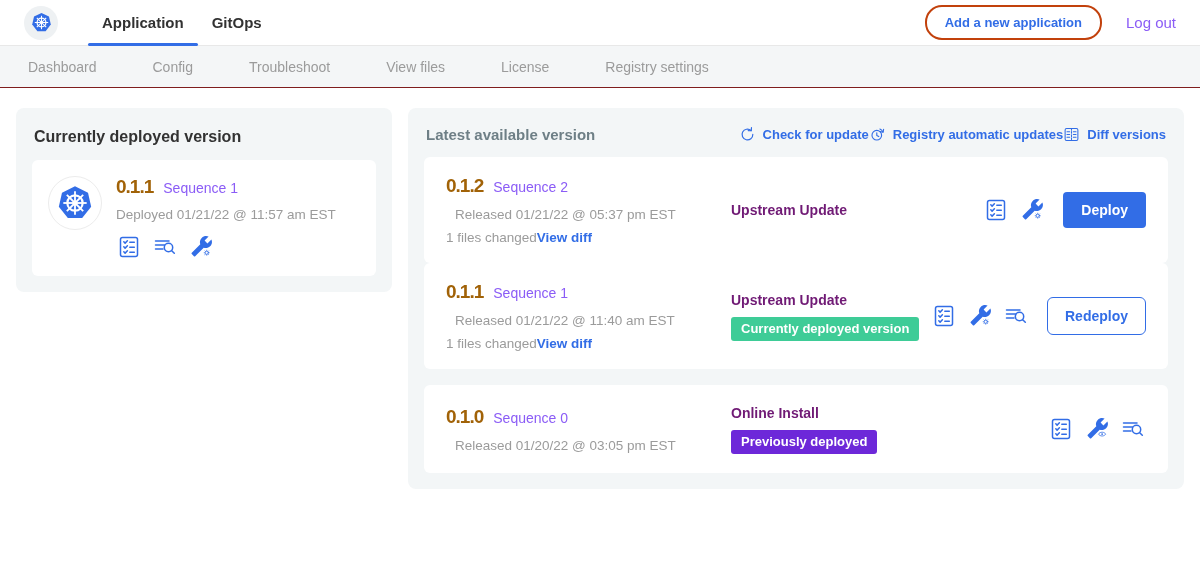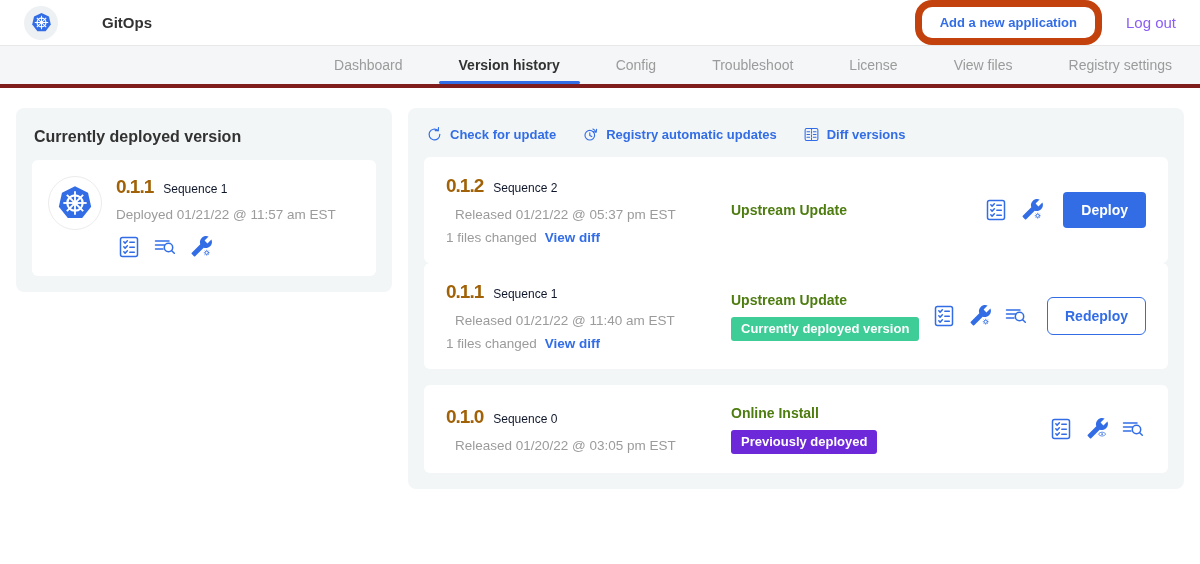--- a/index.html
+++ b/index.html
@@ -8,58 +8,58 @@
   .page { width:1200px; height:564px; background:#fff; }
 
   
   .header { height:46px; background:#fff; border-bottom:1px solid #e8e8e8; display:flex; align-items:stretch; padding:0 24px; }
   .brand { display:flex; align-items:center; margin-right:30px; }
   .brand-circle { width:34px; height:34px; border-radius:50%; background:#eef1f3; display:flex; align-items:center; justify-content:center; }
   .hdr-tabs { display:flex; align-items:stretch; }
   .hdr-tab { display:flex; align-items:center; padding:0 14px; font-size:15px; font-weight:700; color:#323232; cursor:pointer; position:relative; }
   .hdr-tab.active::after { content:""; position:absolute; left:0; right:0; bottom:-1px; height:3px; background:#326de6; border-radius:2px; }
   .hdr-right { margin-left:auto; display:flex; align-items:center; gap:24px; }
-  .pill-btn { border:7px solid #c2410c; color:#326de6; background:#fff; border-radius:17px; font-size:13px; font-weight:700; padding:8px 18px; cursor:pointer; font-family:inherit; }
+  .pill-btn { border:2px solid #c2410c; color:#326de6; background:#fff; border-radius:17px; font-size:13px; font-weight:700; padding:8px 18px; cursor:pointer; font-family:inherit; }
   .logout { font-size:15px; color:#8b5cf6; cursor:pointer; }
 
   
-  .subnav { height:42px; background:#f4f6f7; border-bottom:4px solid #7f1d1d; display:flex; justify-content:flex-end; align-items:stretch; }
+  .subnav { height:42px; background:#f4f6f7; border-bottom:1px solid #7f1d1d; display:flex; justify-content:flex-start; align-items:stretch; }
   .sub-tab { display:flex; align-items:center; padding:0 28px; font-size:14px; color:#9b9b9b; cursor:pointer; position:relative; }
   .sub-tab.active { color:#323232; font-weight:700; }
   .sub-tab.active::after { content:""; position:absolute; left:8px; right:8px; bottom:0; height:3px; background:#326de6; border-radius:2px; }
 
   
   .main { display:flex; align-items:flex-start; gap:16px; padding:20px 16px; }
   .panel { background:#f3f6f7; border-radius:8px; }
   .left-panel { width:376px; padding:16px; }
   .left-title { font-size:16px; font-weight:700; color:#323232; margin:4px 0 14px 2px; }
   .deployed-card { background:#fff; border-radius:6px; padding:16px; display:flex; gap:14px; }
   .logo-badge { width:54px; height:54px; border-radius:50%; background:#fff; border:1px solid #ececec; display:flex; align-items:center; justify-content:center; flex:none; }
   .ver-line { display:flex; align-items:baseline; gap:10px; }
   .ver-num { font-size:19px; font-weight:700; color:#a16207; letter-spacing:-1px; }
-  .seq { font-size:12px; color:#0f172a; }
+  .seq { font-size:14px; color:#8b5cf6; }
   .muted { font-size:13.5px; color:#9b9b9b; }
   .deployed-meta { margin-top:9px; }
   .icon-row { display:flex; align-items:center; gap:10px; margin-top:12px; }
   .act-icon { width:26px; height:26px; cursor:pointer; display:inline-flex; align-items:center; justify-content:center; }
   .act-icon svg { width:24px; height:24px; }
 
   
   .right-panel { flex:1; padding:16px 16px 16px 16px; }
   .rp-header { display:flex; align-items:center; justify-content:space-between; margin:2px 2px 14px 2px; }
   .section-title { font-size:15px; font-weight:600; color:#6e7f86; }
-  .rp-actions { display:flex; align-items:center; gap:26px; }
+  .rp-actions { display:flex; align-items:center; }
   .link-action { display:flex; align-items:center; gap:7px; color:#326de6; font-size:13px; font-weight:700; cursor:pointer; }
   .link-action svg { width:17px; height:17px; }
 
   .ver-card { background:#fff; border-radius:6px; padding:18px 22px; display:grid; grid-template-columns:285px 1fr auto; align-items:center; min-height:96px; }
   .vc-left .released { margin-top:10px;margin-left:9px; }
-  .files-line { margin-top:8px; font-size:13.5px; color:#9b9b9b; display:flex; gap:8px; }
+  .files-line { margin-top:8px; font-size:13.5px; color:#9b9b9b; display:flex; gap:0; }
   .view-diff { color:#326de6; font-weight:700; cursor:pointer; }
-  .vc-mid .source { font-size:14px; font-weight:600; color:#4d7c0f; }
+  .vc-mid .source { font-size:14px; font-weight:600; color:#701a75; }
   .badge { display:inline-block; margin-top:9px; font-size:13px; font-weight:700; color:#fff; padding:4px 10px 5px; border-radius:3px; }
   .badge.green { background:#3ecc97; }
   .badge.gray { background:#6d28d9; }
   .vc-right { display:flex; align-items:center; gap:10px; justify-self:end; }
   .btn-primary { background:#326de6; color:#fff; border:none; border-radius:4px; font-size:14px; font-weight:700; padding:10px 18px; margin-left:8px; cursor:pointer; font-family:inherit; }
   .btn-outline { background:#fff; color:#326de6; border:1px solid #326de6; border-radius:6px; font-size:14px; font-weight:700; padding:10px 17px; margin-left:8px; cursor:pointer; font-family:inherit; }
   .other-title { margin:20px 2px 14px 2px; }
   .stack16 > * + * { margin-top:16px; }
 </style>
 </head>
@@ -143,35 +143,35 @@
 
   <div class="header">
     <div class="brand">
       <div class="brand-circle">
         <svg viewBox="0 0 24 24" width="23" height="23">
             <use href="#i-k8s"></use>
           </svg>
       </div>
     </div>
     <div class="hdr-tabs">
+      <div class="hdr-tab active">Application</div>
       <div class="hdr-tab">GitOps</div>
     </div>
     <div class="hdr-right">
       <button class="pill-btn">Add a new application</button>
       <span class="logout">Log out</span>
     </div>
   </div>
 
   <div class="subnav">
     <div class="sub-tab">Dashboard</div>
-    <div class="sub-tab active">Version history</div>
     <div class="sub-tab">Config</div>
     <div class="sub-tab">Troubleshoot</div>
+    <div class="sub-tab">View files</div>
     <div class="sub-tab">License</div>
-    <div class="sub-tab">View files</div>
     <div class="sub-tab">Registry settings</div>
   </div>
 
   <div class="main">
 
     <div class="panel left-panel">
       <div class="left-title">Currently deployed version</div>
       <div class="deployed-card">
         <div class="logo-badge">
           <svg viewBox="0 0 24 24" width="40" height="40">
@@ -202,20 +202,21 @@
                 </svg>
               </span>
           </div>
         </div>
       </div>
     </div>
 
     <div class="panel right-panel">
 
       <div class="rp-header">
+        <span class="section-title">Latest available version</span>
         <div class="rp-actions">
           <span class="link-action">
             <svg viewBox="0 0 24 24">
                 <use href="#i-refresh"></use>
               </svg>
             <span>Check for update</span>
           </span>
           <span class="link-action">
             <svg viewBox="0 0 24 24">
                 <use href="#i-schedule"></use>

